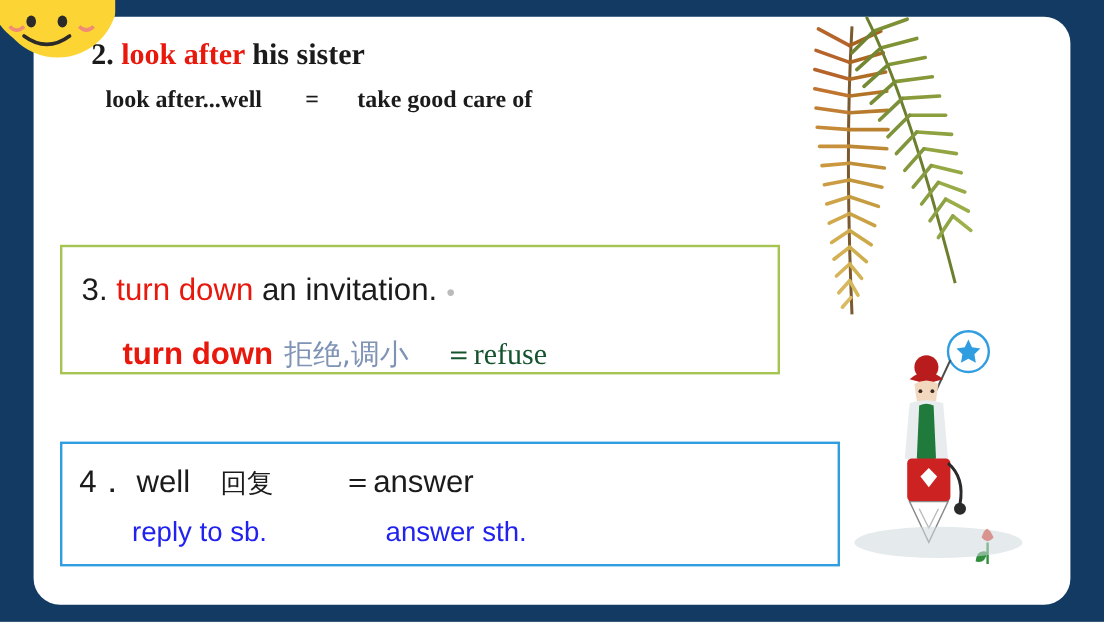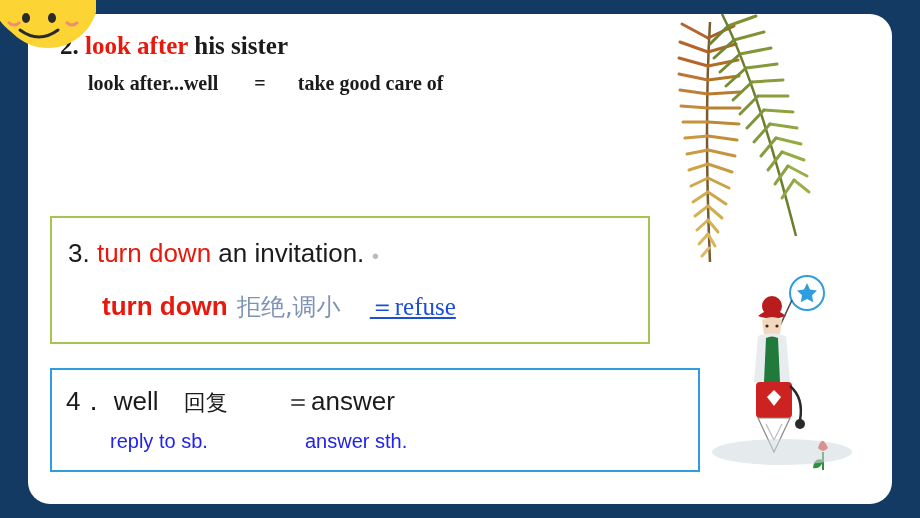--- a/index.html
+++ b/index.html
@@ -50,21 +50,21 @@
     width: 640px;
   }
   .line {
     white-space: nowrap;
     font-family: "Liberation Serif", serif;
   }
   .l1 {
     font-size: 25px;
     font-weight: bold;
     color: #1b1b1b;
-    margin-left: 30px;
+    margin-left: 46px;
     margin-bottom: 12px;
   }
   .l1 .num { color: #1b1b1b; }
   .l1 .red { color: #e8180c; }
   .l2 {
     font-size: 25px;
     margin-left: 58px;
     margin-bottom: 12px;
     color: #1b1b1b;
     font-family: "Liberation Sans", sans-serif;
@@ -79,23 +79,23 @@
     font-weight: bold;
     margin-left: 58px;
     color: #1b1b1b;
     font-family: "Liberation Serif", serif;
   }
 
   
   .box-green {
     position: absolute;
     left: 50px;
-    top: 216px;
+    top: 204px;
     width: 600px;
-    height: 128px;
+    height: 108px;
     border: 2px solid #a5c452;
     box-sizing: border-box;
     background: #ffffff;
   }
   .g1 {
     position: absolute;
     left: 16px;
     top: 20px;
     font-size: 26px;
     color: #1b1b1b;
@@ -115,25 +115,24 @@
     white-space: nowrap;
   }
   .g2 .red { color: #e8180c; font-weight: bold; }
   .g2 .cn {
     color: #7f93b5;
     font-size: 24px;
     font-family: "DejaVu Sans", sans-serif;
     margin-left: 2px;
   }
   .g2 .eq {
-    color: #1d4ed8;
+    color: #14532d;
     font-size: 25px;
     margin-left: 22px;
     font-family: "Liberation Serif", serif;
-    text-decoration: underline;
   }
 
   
   .box-blue {
     position: absolute;
     left: 50px;
     top: 368px;
     width: 650px;
     height: 104px;
     border: 2px solid #2f9de0;
@@ -156,21 +155,21 @@
   }
   .b1 .eqa {
     margin-left: 50px;
     font-size: 26px;
     text-align: right;
   }
   .b2 {
     position: absolute;
     left: 58px;
     top: 60px;
-    font-size: 20px;
+    font-size: 23px;
     color: #2222ee;
     white-space: nowrap;
   }
   .b2 .sp { display: inline-block; width: 86px; }
 
   
   .art {
     position: absolute;
     right: 0;
     top: 0;

